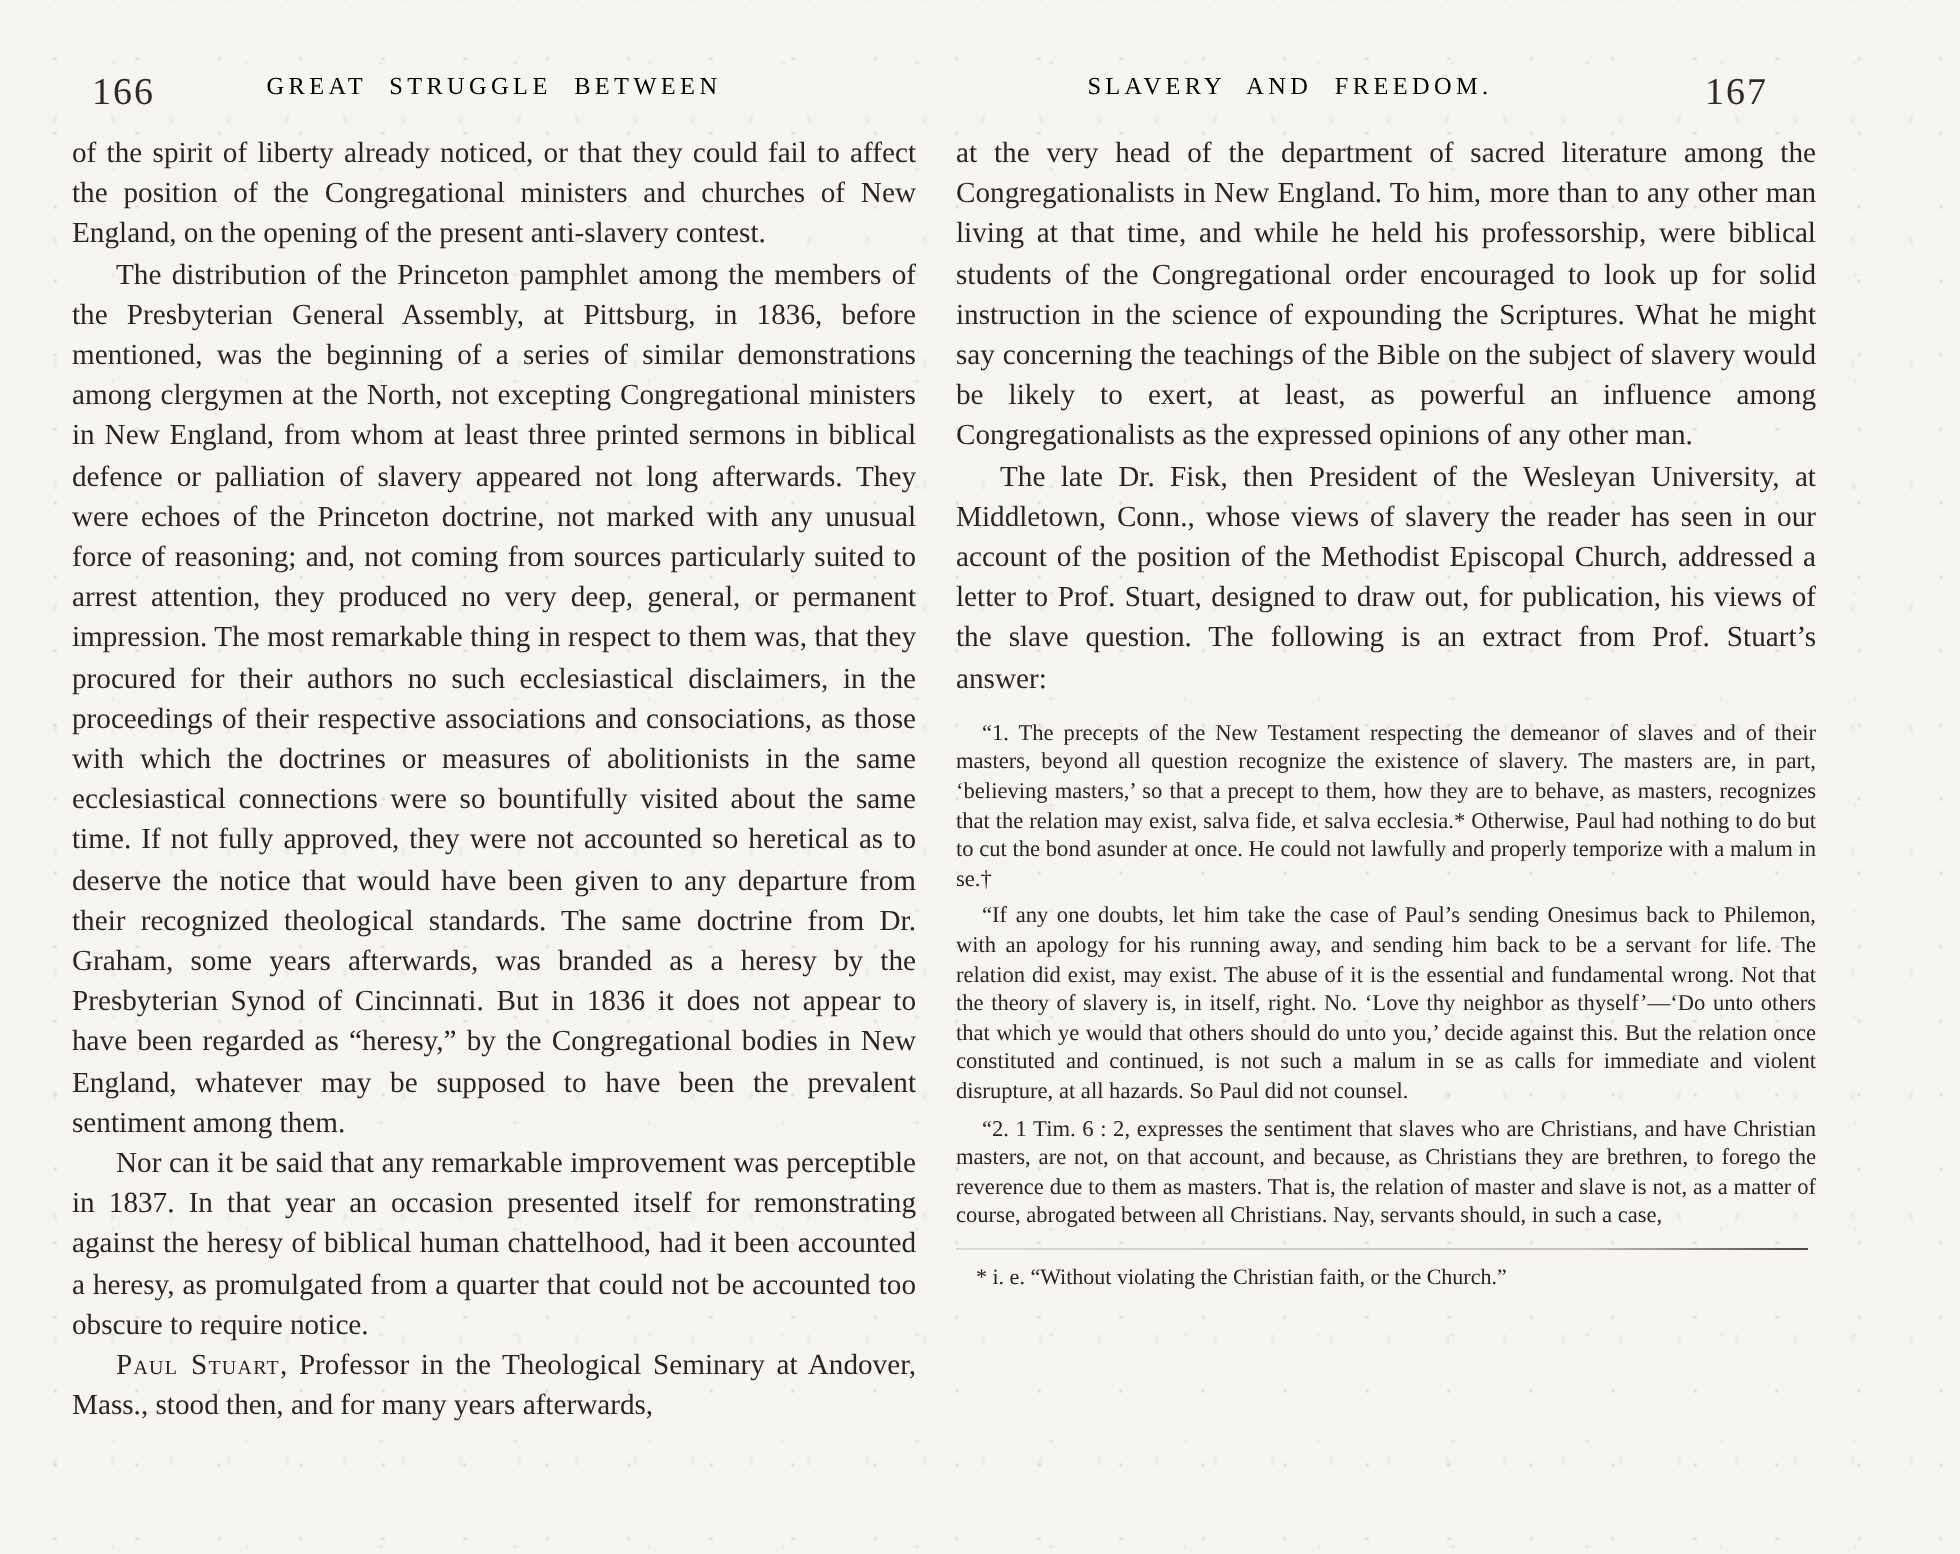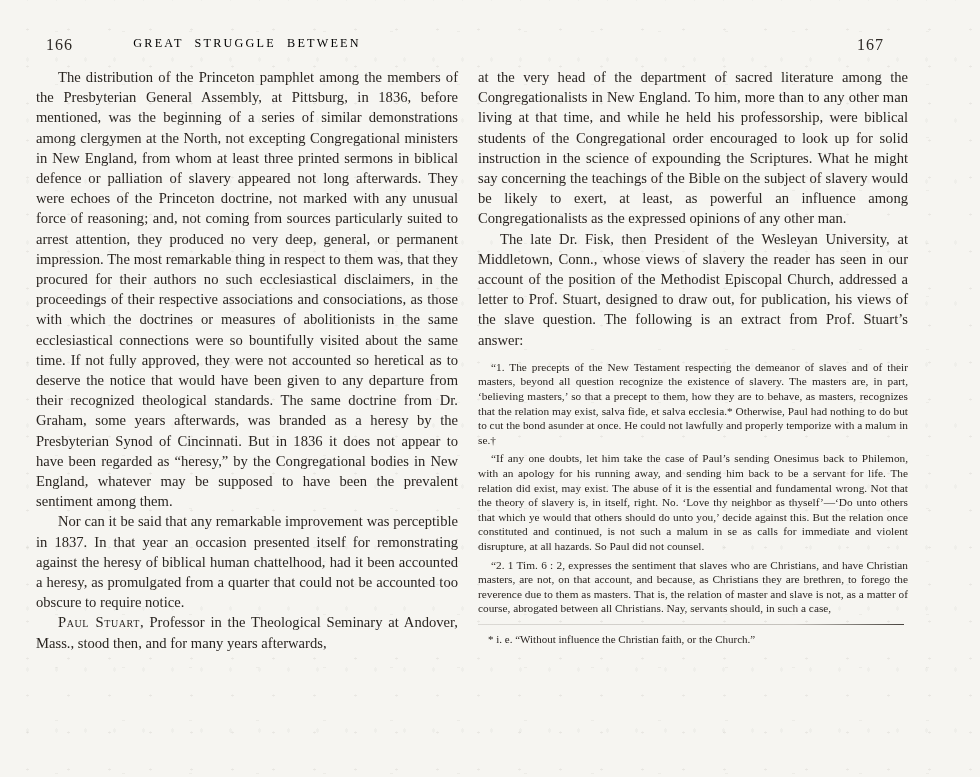--- a/index.html
+++ b/index.html
@@ -13,21 +13,21 @@
     background-size: 41px 37px, 67px 53px, 29px 61px;
     background-position: 7px 11px, 23px 5px, 13px 29px;
     font-family: "Liberation Serif", "DejaVu Serif", serif;
     color: #282320;
   }
   .page { position: absolute; top: 36px; }
   .page-left  { left: 36px;  width: 422px; }
   .page-right { left: 478px; width: 430px; }
 
   .pagehead { position: relative; height: 18px; }
-  .page-num { position: absolute; top: 0; font-size: 16px; letter-spacing: 1px; color: #2e2a26; }
+  .page-num { position: absolute; top: 0; font-size: 19px; letter-spacing: 1px; color: #2e2a26; }
   .page-left  .page-num { left: 10px; }
   .page-right .page-num { right: 24px; }
   .head-title {
     display: block; text-align: center;
     font-size: 12.2px; letter-spacing: 2.2px; word-spacing: 6px;
     color: #000000; white-space: nowrap;
   }
   .page-right .head-title { transform: translateX(-48px); }
 
   .body {
@@ -57,40 +57,42 @@
 <body>
 
 <div>
 
   <div class="page page-left">
     <div class="pagehead">
       <span class="page-num">166</span>
       <span class="head-title">GREAT STRUGGLE BETWEEN</span>
     </div>
     <div class="body">
+        <p><span>of the spirit of liberty already noticed, or that they could fail to affect the position of the Congregational ministers and churches of New England, on the opening of the present anti-slavery contest.</span></p>
         <p class="indent"><span>The distribution of the Princeton pamphlet among the members of the Presbyterian General Assembly, at Pittsburg, in 1836, before mentioned, was the beginning of a series of similar demonstrations among clergymen at the North, not excepting Congregational ministers in New England, from whom at least three printed sermons in biblical defence or palliation of slavery appeared not long afterwards.  They were echoes of the Princeton doctrine, not marked with any unusual force of reasoning; and, not coming from sources particularly suited to arrest attention, they produced no very deep, general, or permanent impression.  The most remarkable thing in respect to them was, that they procured for their authors no such ecclesiastical disclaimers, in the proceedings of their respective associations and consociations, as those with which the doctrines or measures of abolitionists in the same ecclesiastical connections were so bountifully visited about the same time.  If not fully approved, they were not accounted so heretical as to deserve the notice that would have been given to any departure from their recognized theological standards.  The same doctrine from Dr. Graham, some years afterwards, was branded as a heresy by the Presbyterian Synod of Cincinnati.  But in 1836 it does not appear to have been regarded as “heresy,” by the Congregational bodies in New England, whatever may be supposed to have been the prevalent sentiment among them.</span></p>
         <p class="indent"><span>Nor can it be said that any remarkable improvement was perceptible in 1837.  In that year an occasion presented itself for remonstrating against the heresy of biblical human chattelhood, had it been accounted a heresy, as promulgated from a quarter that could not be accounted too obscure to require notice.</span></p>
         <p class="indent"><span class="sc">Paul Stuart</span><span>, Professor in the Theological Seminary at Andover, Mass., stood then, and for many years afterwards,</span></p>
       </div>
   </div>
 
   <div class="page page-right">
     <div class="pagehead">
+      <span class="head-title">SLAVERY AND FREEDOM.</span>
       <span class="page-num">167</span>
     </div>
     <div class="body">
         <p><span>at the very head of the department of sacred literature among the Congregationalists in New England.  </span><span class="it">To him</span><span>, more than to any other man living at that time, and while he held his professorship, were biblical students of the Congregational order encouraged to look up for solid instruction in the science of expounding the Scriptures.  What </span><span class="it">he</span><span> might say concerning the teachings of the Bible on the subject of slavery would be likely to exert, at least, as powerful an influence among Congregationalists as the expressed opinions of any other man.</span></p>
         <p class="indent"><span>The late Dr. Fisk, then President of the Wesleyan University, at Middletown, Conn., whose views of slavery the reader has seen in our account of the position of the Methodist Episcopal Church, addressed a letter to Prof. Stuart, designed to draw out, for publication, his views of the slave question.  The following is an extract from Prof. Stuart’s answer:</span></p>
       </div>
     <div class="body quote">
         <p class="indent"><span>“1. The precepts of the New Testament respecting the demeanor of slaves and of their masters, beyond all question recognize the existence of slavery.  The masters are, in part, ‘believing masters,’ so that a precept to them, how they are to behave, as </span><span class="it">masters</span><span>, recognizes that the relation may exist, </span><span class="it">salva fide, et salva ecclesia.</span><span>*  Otherwise, Paul had nothing to do but to cut the bond asunder at once.  He could not lawfully and properly temporize with a </span><span class="it">malum in se.</span><span>†</span></p>
         <p class="indent"><span>“If any one doubts, let him take the case of Paul’s sending Onesimus back to Philemon, with an apology for his running away, and sending him back to be a servant for life.  The relation did exist, may exist.  The </span><span class="it">abuse</span><span> of it is the essential and fundamental wrong.  Not that the theory of slavery is, in itself, right.  No.  ‘Love thy neighbor as thyself’—‘Do unto others that which ye would that others should do unto you,’ decide against this.  But the relation once constituted and continued, is not such a </span><span class="it">malum in se</span><span> as calls for immediate and violent disrupture, at all hazards.  So Paul did not counsel.</span></p>
         <p class="indent"><span>“2.  1 Tim. 6 : 2, expresses the sentiment that slaves who are Christians, and have Christian masters, are not, on that account, and because, </span><span class="it">as Christians they are brethren</span><span>, to forego the reverence due to them as masters.  That is, the relation of master and slave is not, as a matter of course, abrogated between all Christians.  Nay, servants should, in such a case,</span></p>
       </div>
     <div class="footnotes">
       <div class="fn-rule"></div>
       <div>
-          <p><span>* i. e. “</span><span class="it">Without influence the Christian faith, or the Church.</span><span>”</span></p>
+          <p><span>* i. e. “</span><span class="it">Without violating the Christian faith, or the Church.</span><span>”</span></p>
         </div>
     </div>
   </div>
 
 </div>
 
 </body></html>

